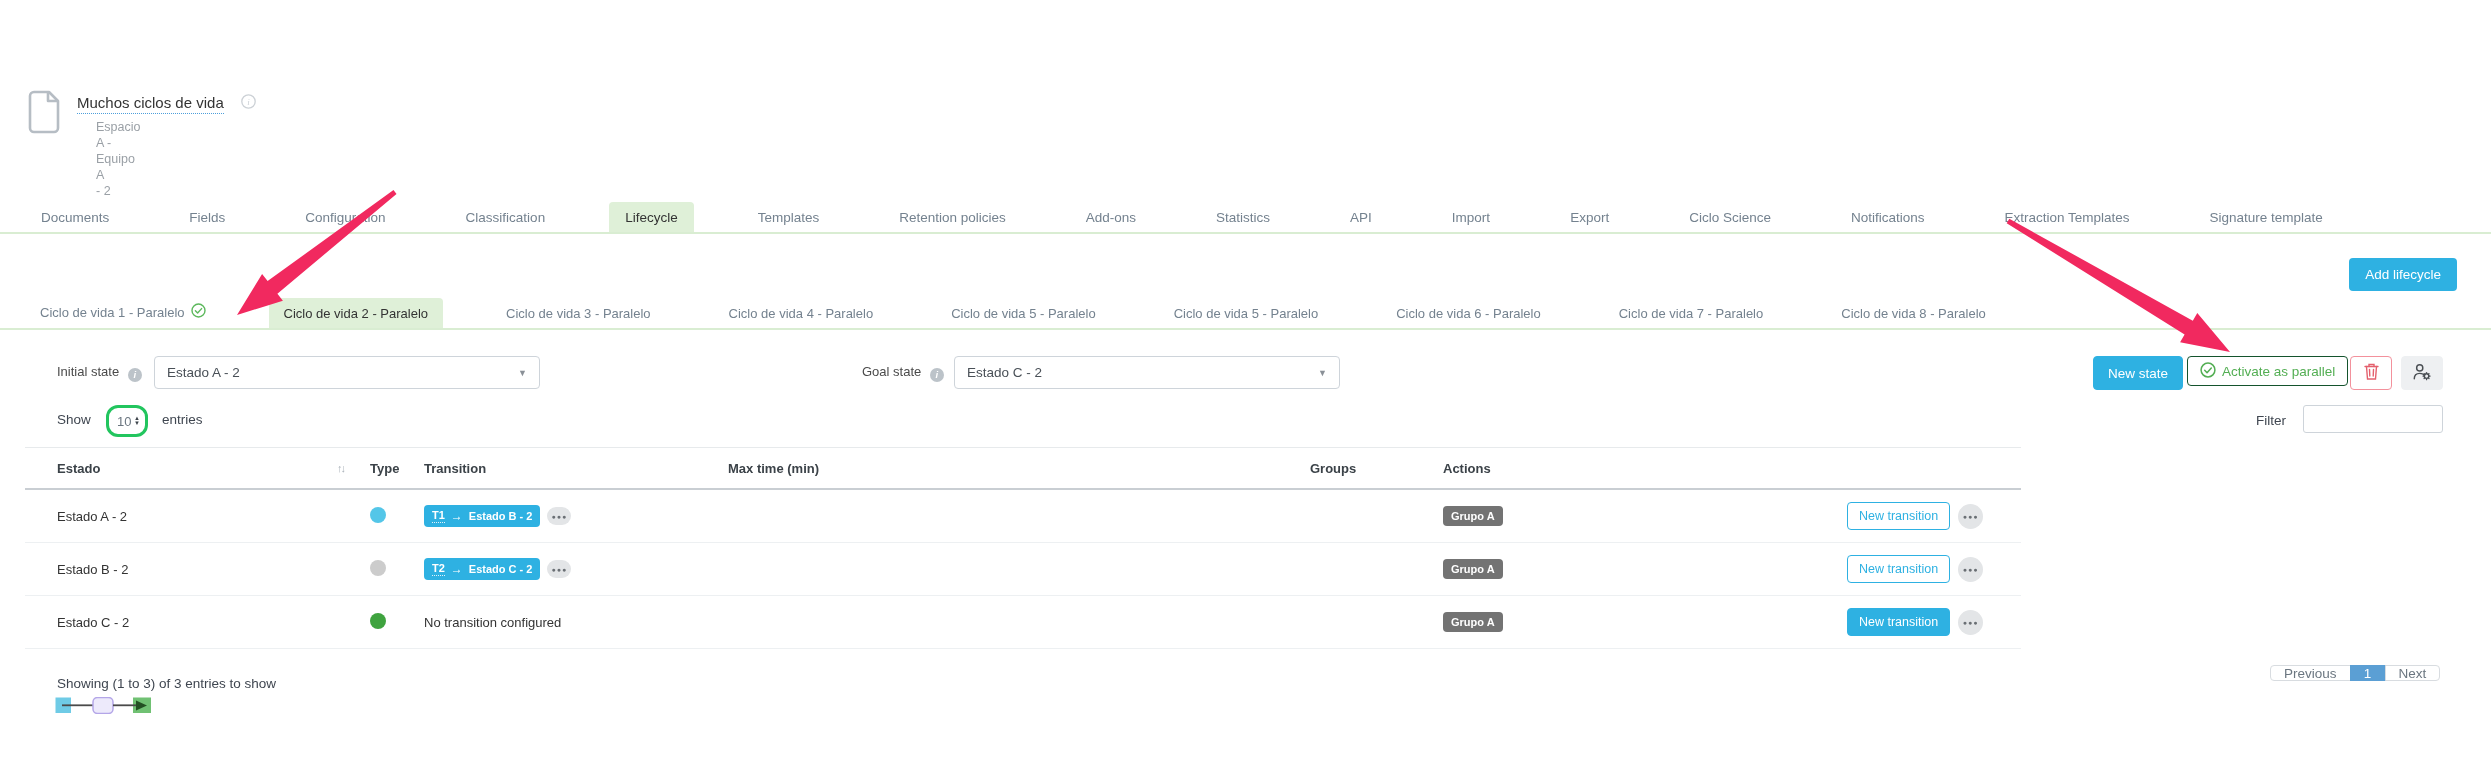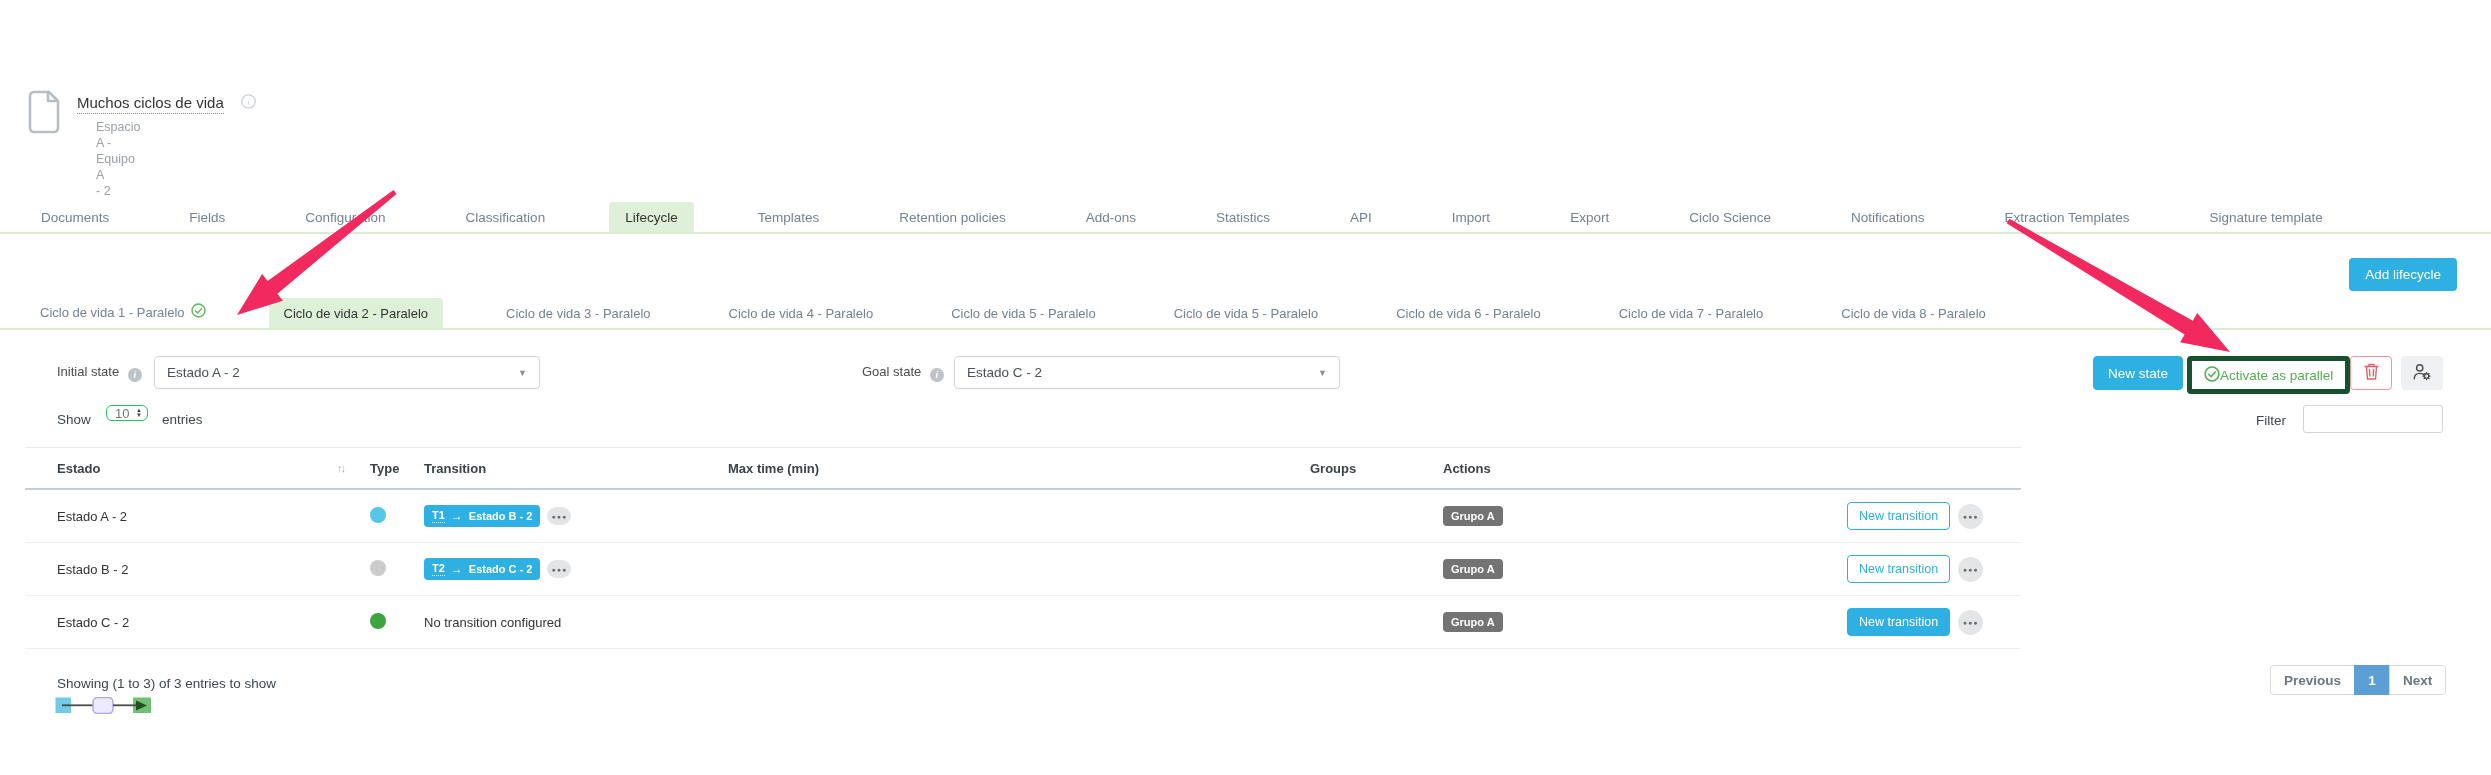--- a/index.html
+++ b/index.html
@@ -33,28 +33,28 @@
 
   
   .ctl-label { position:absolute; font-size:13px; color:#4a4a4a; top:364px; white-space:nowrap; }
   .info-dot { display:inline-block; width:14px; height:14px; border-radius:50%; background:#bcc3c9; color:#fff;
               font-size:9.5px; font-style:italic; font-weight:700; text-align:center; line-height:14px; vertical-align:-2px; }
   .select { position:absolute; top:356px; height:33px; border:1px solid #ced4da; border-radius:4px; background:#fff;
             font-size:13.5px; color:#495057; display:flex; align-items:center; padding:0 12px; cursor:pointer; }
   .select .caret { margin-left:auto; font-size:9px; color:#8a9097; }
   .btn { font-family:inherit; font-size:13.5px; border-radius:4px; cursor:pointer; }
   .btn-new-state { position:absolute; left:2093px; top:356px; height:34px; padding:0 14px; background:#2eb1e2; border:1px solid #2eb1e2; color:#fff; }
-  .btn-activate { position:absolute; left:2187px; top:356px; height:38px; padding:0 12px; background:#fff; border:5px solid #14532d; color:#53ae53;
-                  display:flex; align-items:center; }
+  .btn-activate { position:absolute; left:2187px; top:356px; height:30px; padding:0 12px; background:#fff; border:1px solid #14532d; color:#53ae53;
+                  display:flex; align-items:center; gap:6px; }
   .btn-trash { position:absolute; left:2350px; top:356px; height:34px; width:42px; background:#fff; border:1px solid #f3919c; display:flex; align-items:center; justify-content:center; }
   .btn-usergear { position:absolute; left:2401px; top:356px; height:34px; width:42px; background:#eef0f2; border:1px solid #eef0f2; display:flex; align-items:center; justify-content:center; }
 
   
   .show-label { position:absolute; left:57px; top:412px; font-size:13.5px; color:#3f4650; }
-  .pagesize { position:absolute; left:106px; top:405px; width:42px; height:16px; border:1px solid #22c55e; border-radius:6px;
+  .pagesize { position:absolute; left:106px; top:405px; width:42px; height:32px; border:3px solid #22c55e; border-radius:12px;
               display:flex; align-items:center; padding:0 5px 0 8px; font-size:13px; color:#6b7680; cursor:pointer; }
   .pagesize .steppers { margin-left:auto; display:flex; flex-direction:column; font-size:6px; line-height:5px; color:#3c434a; }
   .entries-label { position:absolute; left:162px; top:412px; font-size:13.5px; color:#3f4650; }
   .filter-label { position:absolute; left:2256px; top:413px; font-size:13.5px; color:#3f4650; }
   .filter-input { position:absolute; left:2303px; top:405px; width:140px; height:28px; border:1px solid #ced4da; border-radius:3px; font-family:inherit; font-size:13px; padding:0 8px; }
 
   
   .table { position:absolute; left:25px; top:447px; width:1996px; border-top:1px solid #e7eaec; }
   .tr { display:grid; grid-template-columns:313px 54px 304px 582px 133px 404px 174px; padding-left:32px; align-items:center; }
   .thead { height:42px; font-size:13px; font-weight:700; color:#3b4248; border-bottom:2px solid #c9ced3; }
@@ -74,21 +74,21 @@
   .cell-actions { display:flex; align-items:center; gap:8px; }
   .btn-newtrans { font-family:inherit; font-size:12.5px; padding:6px 11px; border-radius:4px; border:1px solid #2eb1e2; background:#fff; color:#2eb1e2; cursor:pointer; }
   .btn-newtrans.solid { background:#2eb1e2; color:#fff; }
   .dots-circle { width:25px; height:25px; border-radius:50%; border:none; background:#e3e5e7; color:#6a6f74; font-size:7px; letter-spacing:1px; cursor:pointer; }
   .no-trans { color:#333; }
 
   
   .showing { position:absolute; left:57px; top:676px; font-size:13.5px; color:#3f4650; }
   .mini-diagram { position:absolute; left:55px; top:697px; }
   .pagination { position:absolute; left:2270px; top:665px; display:flex; }
-  .pg { height:30px; display:flex; align-items:center; font-size:13.5px; border:1px solid #d8dce0; background:#fff; color:#6b7680; cursor:pointer;font-weight:bold; }
+  .pg { height:16px; display:flex; align-items:center; font-size:13.5px; border:1px solid #d8dce0; background:#fff; color:#6b7680; cursor:pointer; }
   .pg.prev { border-radius:4px 0 0 4px; padding:0 13px; }
   .pg.num { width:36px; justify-content:center; background:#5b9fd4; border-color:#5b9fd4; color:#fff; margin-left:-1px; }
   .pg.next { border-radius:0 4px 4px 0; padding:0 13px; margin-left:-1px; }
 
   
   .arrows { position:absolute; inset:0; width:100%; height:100%; pointer-events:none; z-index:90; }
 </style>
 </head>
 <body>
 

